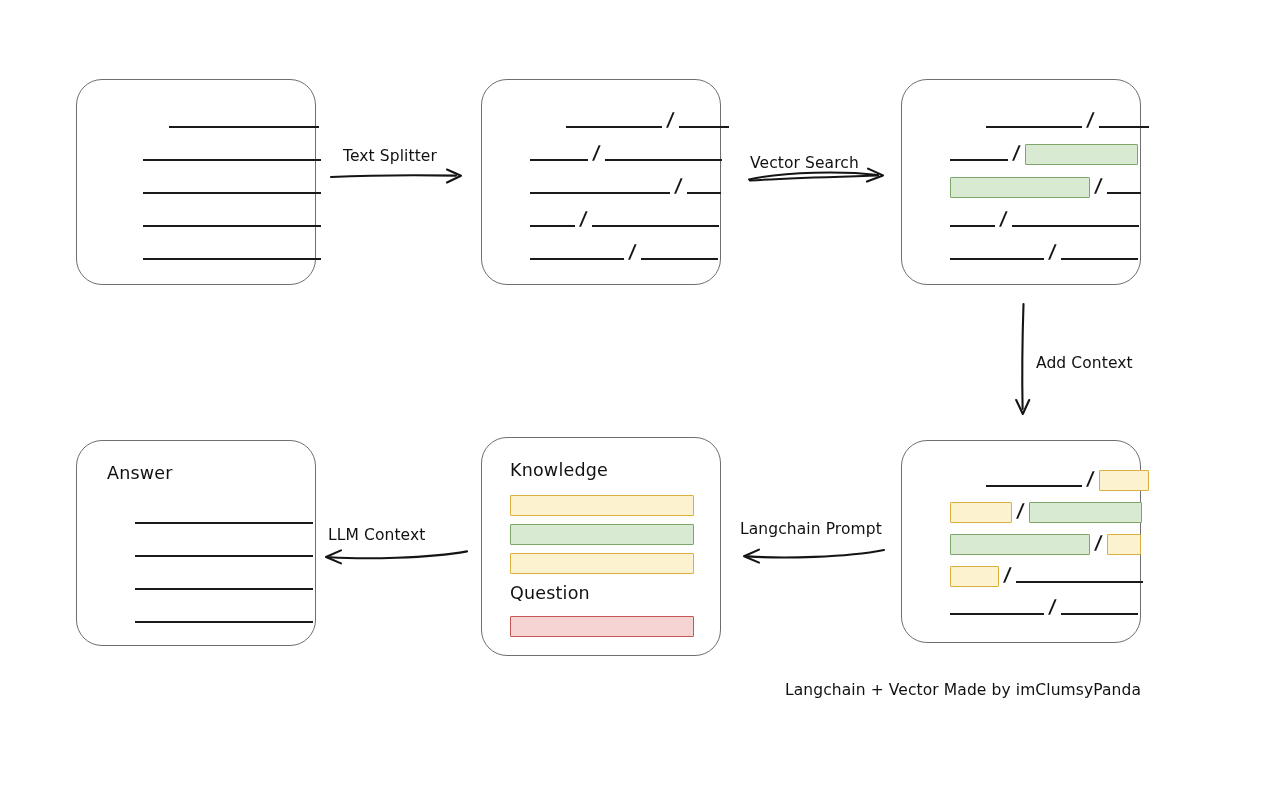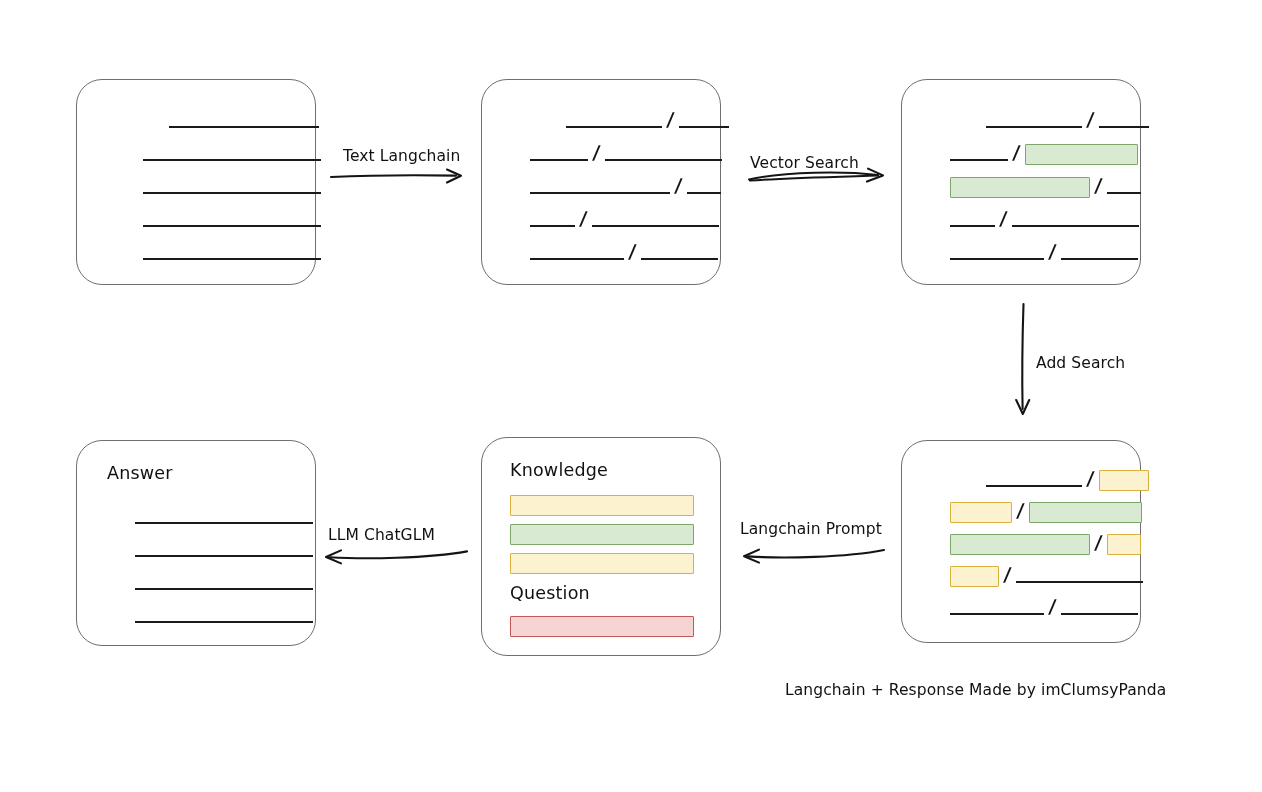--- a/index.html
+++ b/index.html
@@ -226,50 +226,50 @@
         </div>
       </div>
   </div>
 
   <div class="arrow" style="left:330px;top:165px;">
     <svg width="138" height="22" viewBox="0 0 138 22" aria-hidden="true">
       <path d="M1,12 C40,10.2 92,10.0 126,10.6" fill="none" stroke="#141414" stroke-width="2.1" stroke-linecap="round"></path>
       <path d="M117,4.5 L131,10.8 L117,17.5" fill="none" stroke="#141414" stroke-width="2.1" stroke-linecap="round" stroke-linejoin="round"></path>
     </svg>
   </div>
-  <div class="arrow-label" style="left:343px;top:147px;">Text Langchain</div>
+  <div class="arrow-label" style="left:343px;top:147px;">Text Splitter</div>
 
   <div class="arrow" style="left:748px;top:165px;">
     <svg width="142" height="24" viewBox="0 0 142 24" aria-hidden="true">
       <path d="M1,14.5 C38,6.5 95,6.0 130,10.0" fill="none" stroke="#141414" stroke-width="2.0" stroke-linecap="round"></path>
       <path d="M2,15.6 C40,12.8 98,11.6 130,10.6" fill="none" stroke="#141414" stroke-width="2.0" stroke-linecap="round"></path>
       <path d="M120,3.6 L135,10.4 L119,16.6" fill="none" stroke="#141414" stroke-width="2.1" stroke-linecap="round" stroke-linejoin="round"></path>
     </svg>
   </div>
   <div class="arrow-label" style="left:750px;top:154px;">Vector Search</div>
 
   <div class="arrow" style="left:1012px;top:303px;">
     <svg width="24" height="116" viewBox="0 0 24 116" aria-hidden="true">
       <path d="M11.5,1 C10.2,40 10.0,76 10.6,106" fill="none" stroke="#141414" stroke-width="2.1" stroke-linecap="round"></path>
       <path d="M4.2,97 L10.8,111 L17.2,97" fill="none" stroke="#141414" stroke-width="2.1" stroke-linecap="round" stroke-linejoin="round"></path>
     </svg>
   </div>
-  <div class="arrow-label" style="left:1036px;top:354px;">Add Search</div>
+  <div class="arrow-label" style="left:1036px;top:354px;">Add Context</div>
 
   <div class="arrow" style="left:738px;top:545px;">
     <svg width="148" height="22" viewBox="0 0 148 22" aria-hidden="true">
       <path d="M146,5.0 C108,12.6 44,13.6 10,11.4" fill="none" stroke="#141414" stroke-width="2.1" stroke-linecap="round"></path>
       <path d="M21,4.6 L6,11.2 L21,17.6" fill="none" stroke="#141414" stroke-width="2.1" stroke-linecap="round" stroke-linejoin="round"></path>
     </svg>
   </div>
   <div class="arrow-label" style="left:740px;top:520px;">Langchain Prompt</div>
 
   <div class="arrow" style="left:320px;top:546px;">
     <svg width="148" height="22" viewBox="0 0 148 22" aria-hidden="true">
       <path d="M147,5.4 C108,12.4 44,13.4 10,11.2" fill="none" stroke="#141414" stroke-width="2.1" stroke-linecap="round"></path>
       <path d="M21,4.4 L6,11.0 L21,17.4" fill="none" stroke="#141414" stroke-width="2.1" stroke-linecap="round" stroke-linejoin="round"></path>
     </svg>
   </div>
-  <div class="arrow-label" style="left:328px;top:526px;">LLM ChatGLM</div>
-
-  <div class="caption" style="left:785px;top:681px;">Langchain + Response Made by imClumsyPanda</div>
+  <div class="arrow-label" style="left:328px;top:526px;">LLM Context</div>
+
+  <div class="caption" style="left:785px;top:681px;">Langchain + Vector Made by imClumsyPanda</div>
 
 </div>
 
 </body></html>

